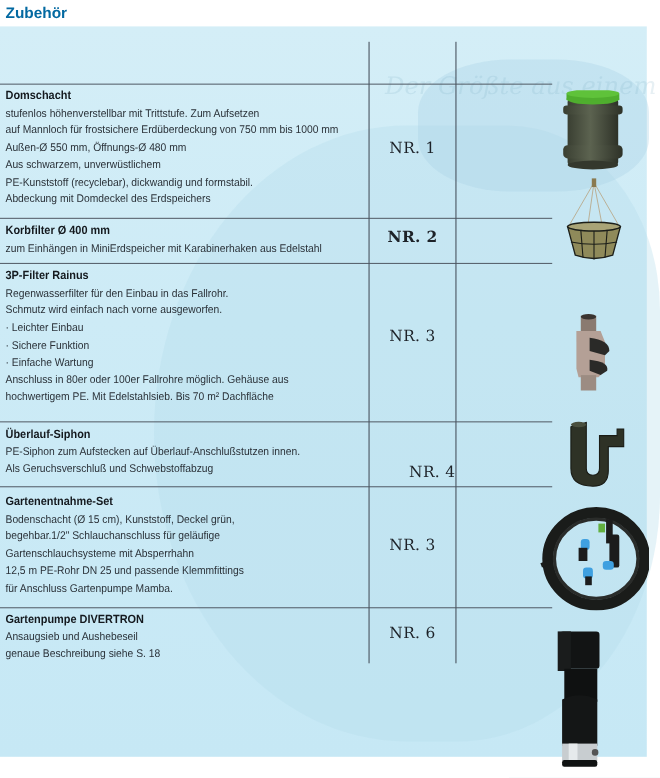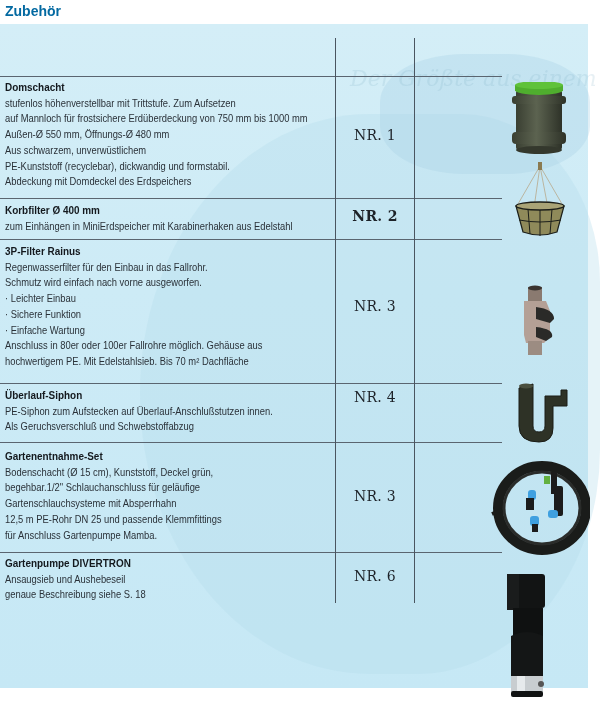--- a/index.html
+++ b/index.html
@@ -100,21 +100,21 @@
   <div>Anschluss in 80er oder 100er Fallrohre möglich. Gehäuse aus</div>
   <div>hochwertigem PE. Mit Edelstahlsieb. Bis 70 m² Dachfläche</div>
 </div>
 <div class="nr" style="top:298px;">NR. 3</div>
 
 <div class="row" style="top:388px;">
   <div class="title">Überlauf-Siphon</div>
   <div>PE-Siphon zum Aufstecken auf Überlauf-Anschlußstutzen innen.</div>
   <div>Als Geruchsverschluß und Schwebstoffabzug</div>
 </div>
-<div class="nr" style="top:389px;">NR. 4</div>
+<div class="nr" style="top:422px;text-align:right;">NR. 4</div>
 
 <div class="row" style="top:449px;">
   <div class="title">Gartenentnahme-Set</div>
   <div>Bodenschacht (Ø 15 cm), Kunststoff, Deckel grün,</div>
   <div>begehbar.1/2" Schlauchanschluss für geläufige</div>
   <div>Gartenschlauchsysteme mit Absperrhahn</div>
   <div>12,5 m PE-Rohr DN 25 und passende Klemmfittings</div>
   <div>für Anschluss Gartenpumpe Mamba.</div>
 </div>
 <div class="nr" style="top:488px;">NR. 3</div>

